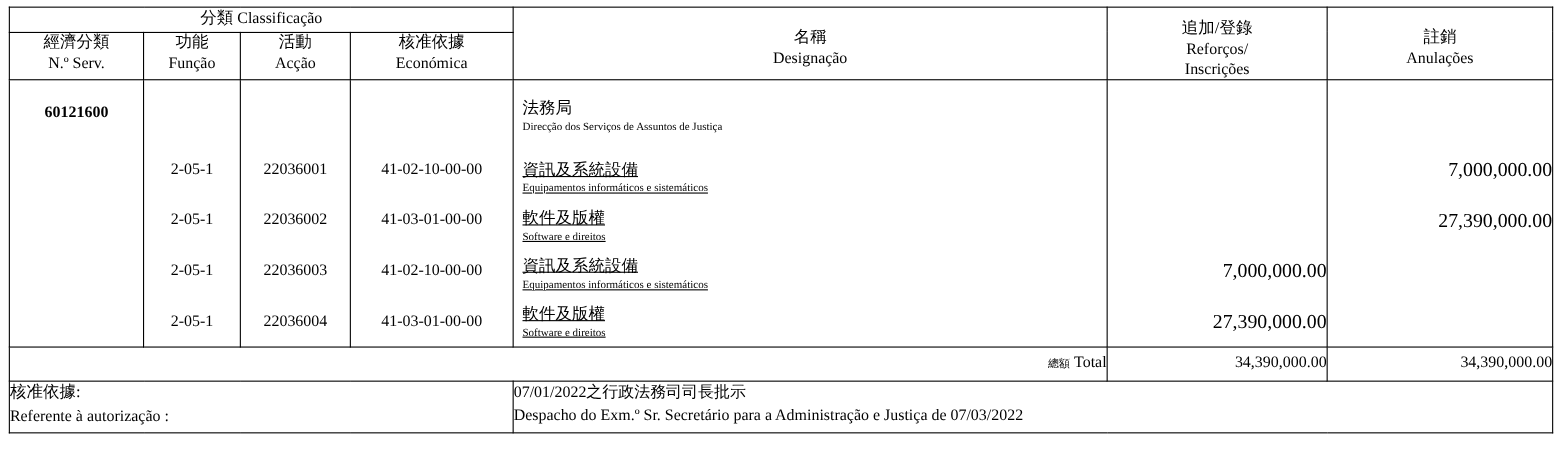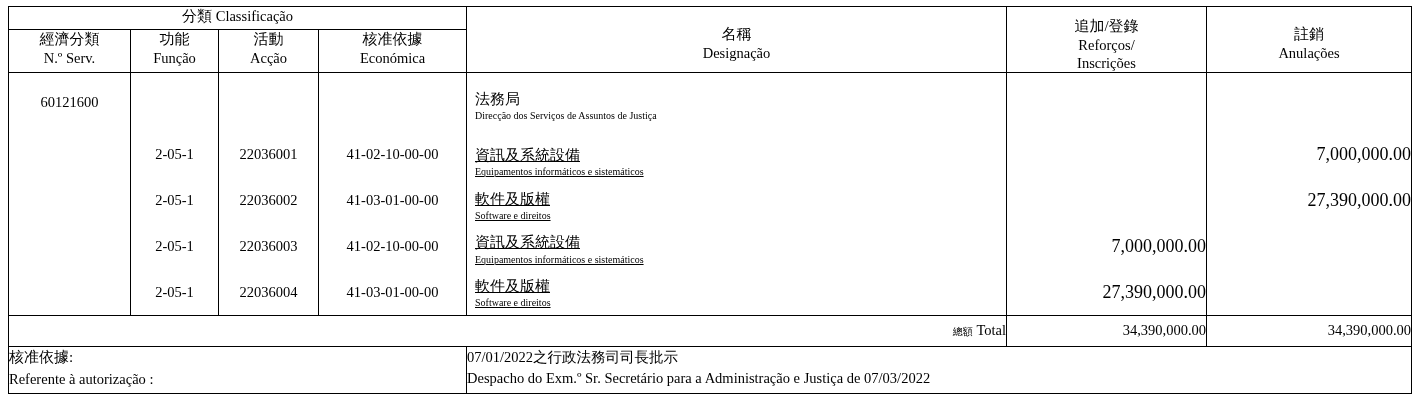--- a/index.html
+++ b/index.html
@@ -164,21 +164,21 @@
         </td>
         <td class="hd">
           <div class="zh">核准依據</div>
           <div class="pt">Económica</div>
         </td>
       </tr>
     </thead>
     <tbody>
       <tr>
         <td class="body-cell">
-          <div class="rowline first" style="font-weight:normal">60121600</div>
+          <div class="rowline first" style="font-weight:bold">60121600</div>
         </td>
         <td class="body-cell">
           <div class="rowline first"></div>
           <div class="rowline">2-05-1</div>
           <div class="rowline">2-05-1</div>
           <div class="rowline">2-05-1</div>
           <div class="rowline">2-05-1</div>
         </td>
         <td class="body-cell">
           <div class="rowline first"></div>

